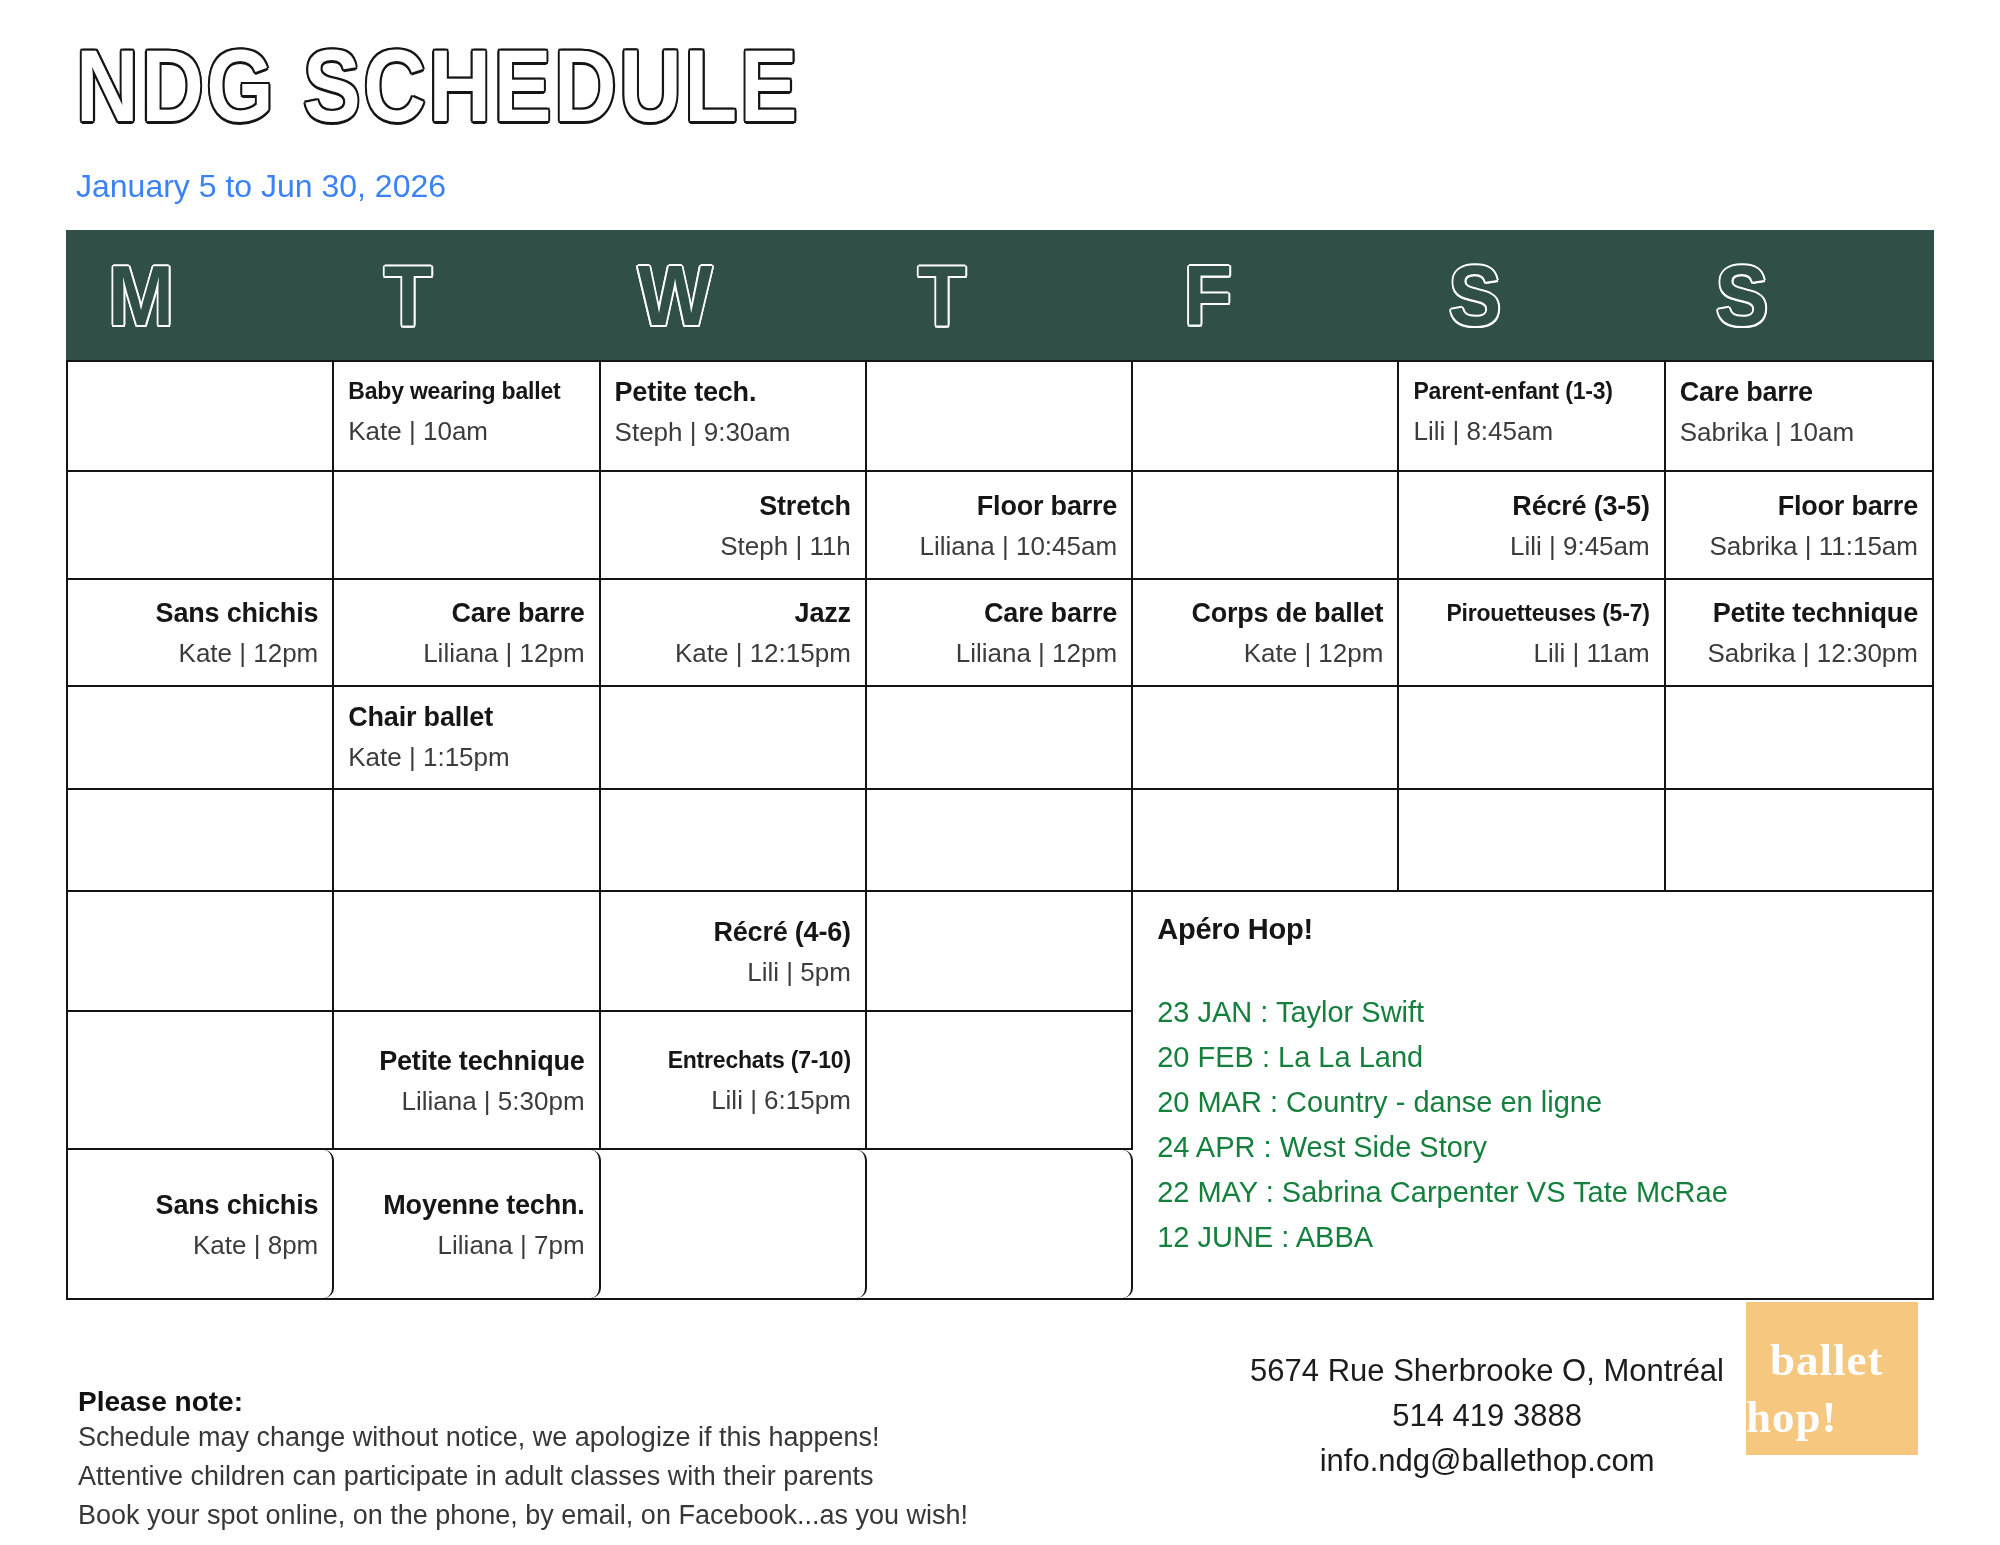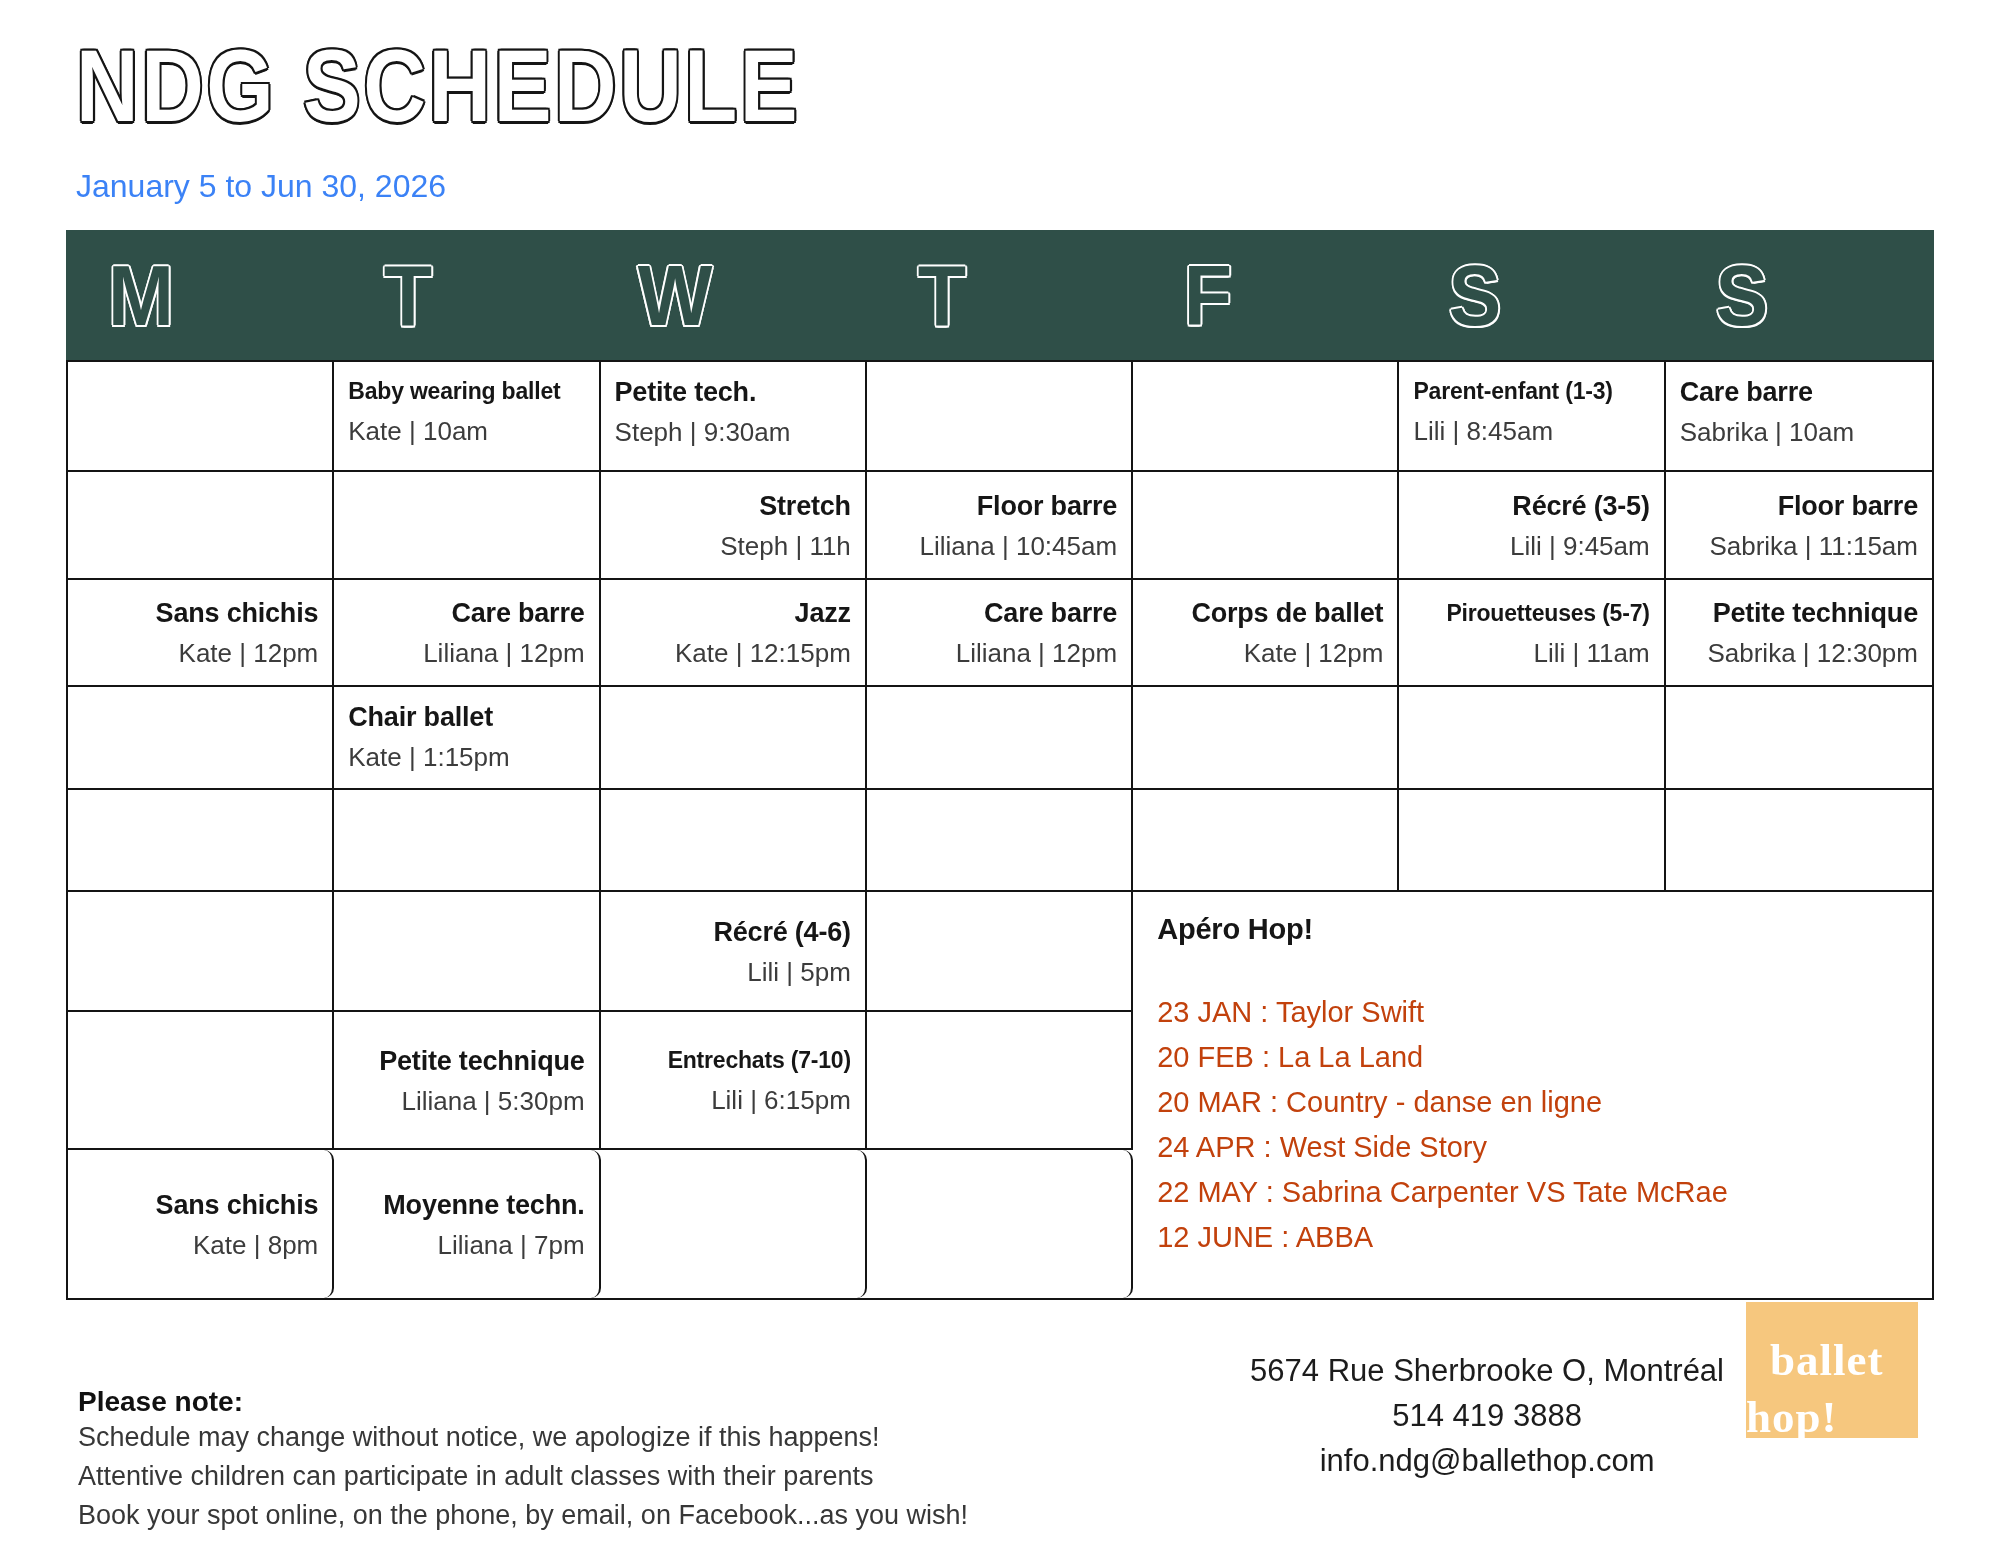--- a/index.html
+++ b/index.html
@@ -64,36 +64,36 @@
   .cell.nb { border-bottom: none; border-radius: 10px; }
   .ct { font-size: 27px; font-weight: 700; line-height: 34px; letter-spacing: -0.2px; color: #161616; white-space: nowrap; }
   .ct.fit { font-size: 23px; line-height: 33px; }
   .cd { font-size: 26px; color: #3c3c3c; margin-top: 8px; white-space: nowrap; }
   .cell.vmid { display: flex; flex-direction: column; justify-content: center; text-align: right; }
 
   
   .apero { grid-area: 6 / 5 / 9 / 8; padding: 20px 24px; }
   .apero .ct { font-size: 29px; }
   .apero-events { margin-top: 44px; }
-  .apero-event { font-size: 29px; line-height: 45px; color: #c2410c; white-space: nowrap; }
+  .apero-event { font-size: 29px; line-height: 45px; color: #15803d; white-space: nowrap; }
 
   
   .notes { position: absolute; left: 78px; top: 1386px; width: 1000px; }
   .note-title { font-size: 28px; font-weight: 700; color: #111; }
   .note-line { font-size: 27px; line-height: 39px; color: #373737; }
   .notes .note-line:first-of-type { margin-top: 8px; }
   .cancel-line { margin-top: 24px; font-size: 27px; color: #242424; }
 
   .contact {
     position: absolute; right: 276px; top: 1348px;
     text-align: center; font-size: 31px; line-height: 45px; color: #1c1c1c;
   }
 
   .logo {
-    position: absolute; left: 1746px; top: 1302px; width: 172px; height: 136px;
+    position: absolute; left: 1746px; top: 1302px; width: 172px; height: 153px;
     background: var(--logo-orange, #F6C77E);
     color: #ffffff;
     font-family: "Liberation Serif", serif; font-weight: 700;
   }
   .logo-l1 { margin-top: 36px; padding-left: 24px; font-size: 45px; line-height: 1; letter-spacing: 1px; }
   .logo-l2 { text-align: left; padding-right: 22px; font-size: 45px; line-height: 1; margin-top: 12px; letter-spacing: 1px; }
 </style>
 </head>
 <body>
 

